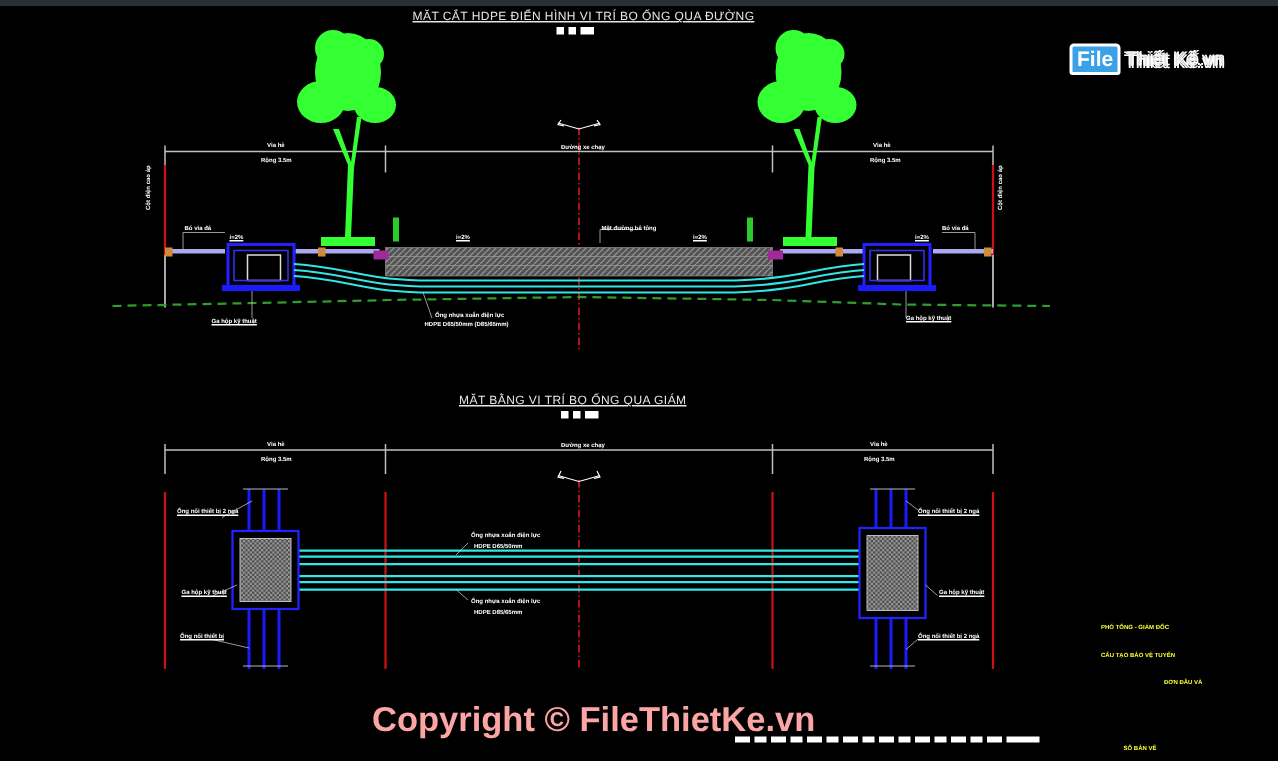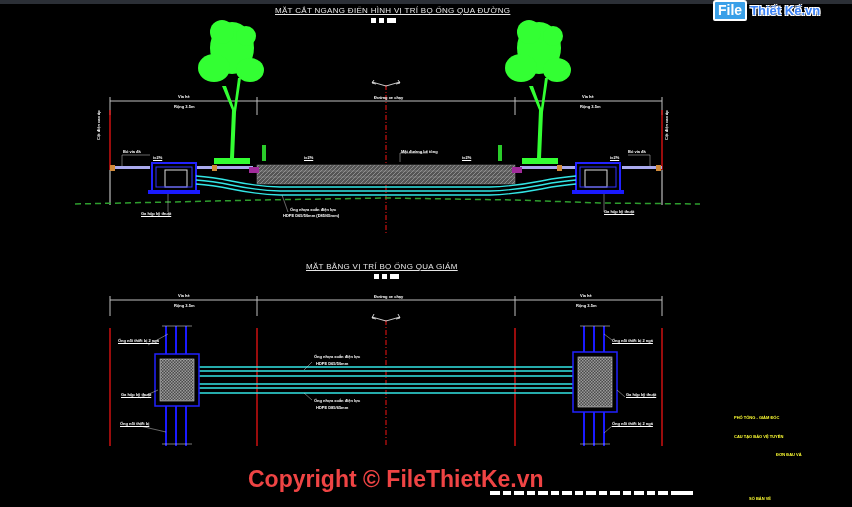--- a/index.html
+++ b/index.html
@@ -4,24 +4,24 @@
 <style>
   html,body{margin:0;padding:0;background:#000;}
   body{width:852px;height:507px;position:relative;overflow:hidden;font-family:"Liberation Sans",sans-serif;color:#fff;}
   .topbar{position:absolute;left:0;top:0;width:852px;height:4px;background:#2b2f36;}
   .canvas{position:absolute;left:0;top:0;}
   .title{position:absolute;font-size:8px;letter-spacing:.3px;color:#e6e6e6;text-decoration:underline;white-space:nowrap;}
   .scale{position:absolute;display:flex;gap:3px;}
   .scale span{display:block;height:5px;background:#fff;}
   .lbl{position:absolute;font-size:4px;color:#fff;white-space:nowrap;font-weight:bold;}
   .ylbl{position:absolute;font-size:4px;color:#ffff33;white-space:nowrap;font-weight:bold;}
-  .logo{position:absolute;left:713px;top:0;display:flex;align-items:center;text-align:right;}
+  .logo{position:absolute;left:713px;top:29px;display:flex;align-items:center;text-align:right;}
   .logo .file{background:#3aa0e8;color:#fff;font-weight:bold;font-size:14px;padding:1px 3px;border-radius:3px 3px 2px 2px;border:2px solid #fff;line-height:15px;}
-  .logo .rest{color:#3b82f6;font-weight:bold;font-size:13px;margin-left:3px;text-shadow:-1px -1px 0 #fff,1px -1px 0 #fff,-1px 1px 0 #fff,1px 1px 0 #fff;}
-  .copyright{position:absolute;left:248px;top:466px;font-size:23px;font-weight:bold;color:#ef4444;white-space:nowrap;}
+  .logo .rest{color:#e5e5e5;font-weight:normal;font-size:13px;margin-left:3px;text-shadow:-1px -1px 0 #fff,1px -1px 0 #fff,-1px 1px 0 #fff,1px 1px 0 #fff;}
+  .copyright{position:absolute;left:248px;top:466px;font-size:23px;font-weight:bold;color:#fca5a5;white-space:nowrap;}
 </style>
 </head>
 <body>
 
 <div class="topbar"></div>
 
 <svg class="canvas" width="852" height="507" viewBox="0 0 852 507">
   <defs>
     <pattern id="hatch" width="4" height="4" patternUnits="userSpaceOnUse">
       <rect width="4" height="4" fill="#555"></rect>
@@ -183,21 +183,21 @@
       <rect x="599" y="491" width="8" height="4"></rect>
     <rect x="610" y="491" width="10" height="4"></rect>
       <rect x="623" y="491" width="8" height="4"></rect>
     <rect x="634" y="491" width="10" height="4"></rect>
       <rect x="647" y="491" width="8" height="4"></rect>
     <rect x="658" y="491" width="10" height="4"></rect>
       <rect x="671" y="491" width="22" height="4"></rect>
   </g>
 </svg>
 
-<div class="title" style="left:275px;top:6px;">MẶT CẮT NGANG ĐIỂN HÌNH VỊ TRÍ BỌ ỐNG QUA ĐƯỜNG</div>
+<div class="title" style="left:275px;top:6px;">MẶT CẮT HDPE ĐIỂN HÌNH VỊ TRÍ BỌ ỐNG QUA ĐƯỜNG</div>
 <div class="scale" style="left:371px;top:18px;">
     <span style="width:5px"></span>
     <span style="width:5px"></span>
     <span style="width:9px"></span>
   </div>
 
 <div class="title" style="left:306px;top:262px;">MẶT BẰNG VỊ TRÍ BỌ ỐNG QUA GIÁM</div>
 <div class="scale" style="left:374px;top:274px;">
     <span style="width:5px"></span>
     <span style="width:5px"></span>

